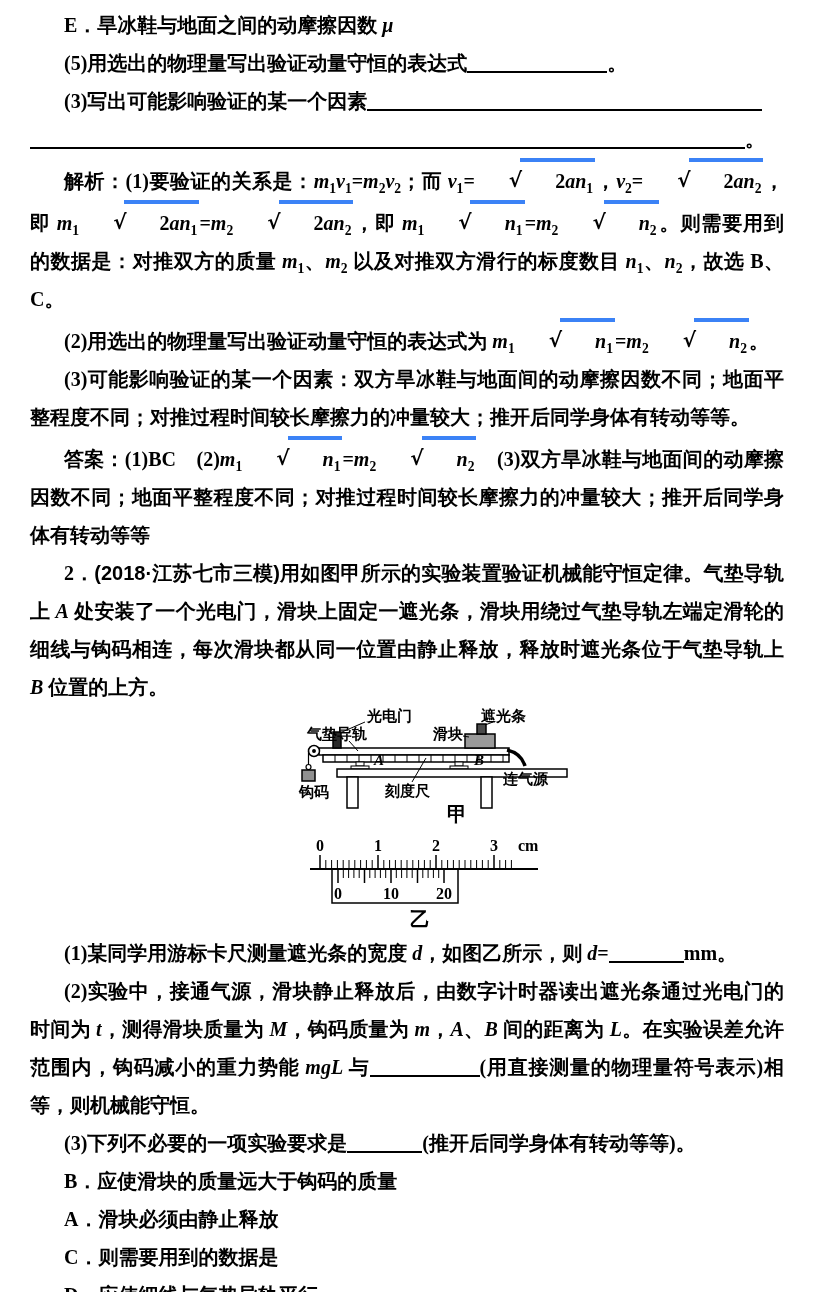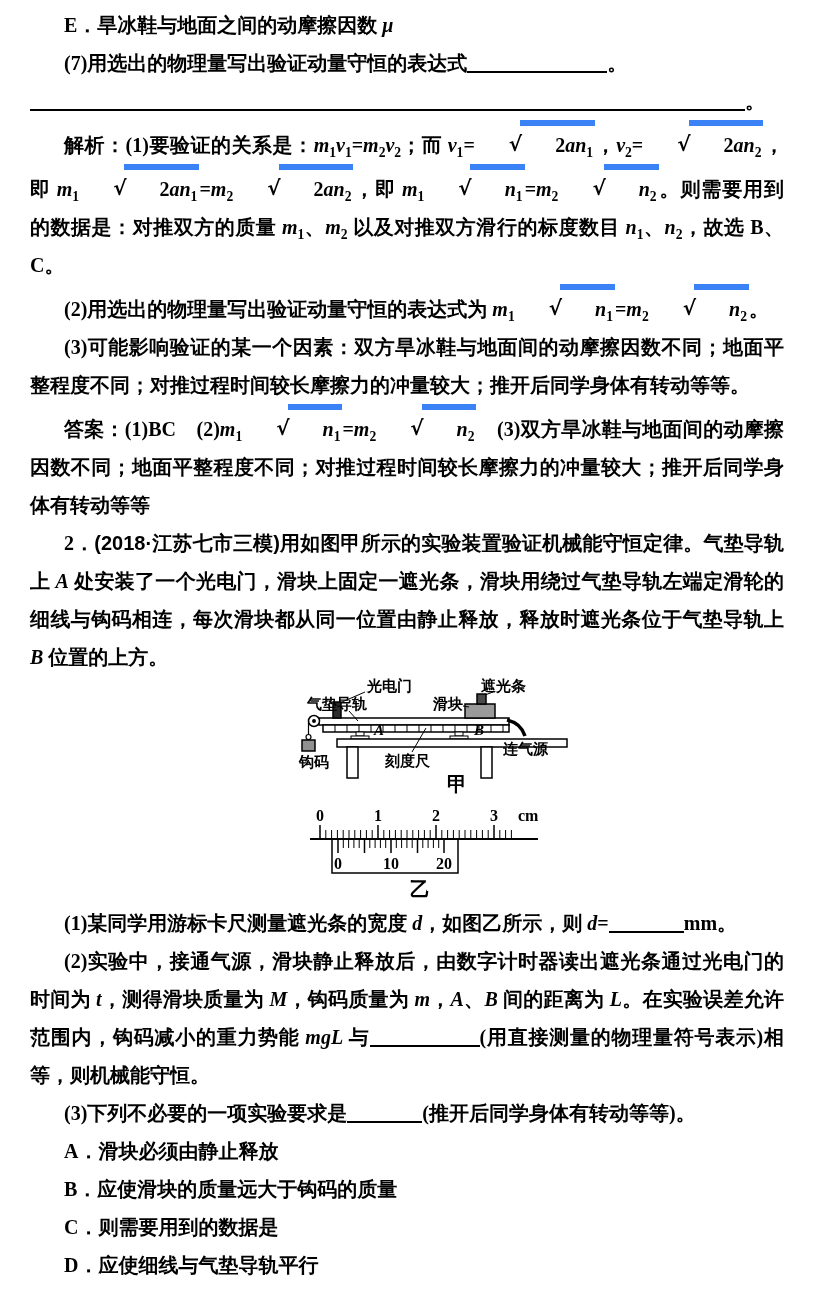--- a/index.html
+++ b/index.html
@@ -12,38 +12,39 @@
   p.para{margin:0;line-height:38px;text-align:justify;text-align-last:left;}
   p.indent{text-indent:34px;}
   .hd{font-family:"Liberation Sans","DejaVu Sans",sans-serif;font-weight:700;}
   .math{font-family:"Liberation Serif","DejaVu Serif",serif;white-space:nowrap;}
   .mi{font-style:italic;}
   .mn{font-style:normal;}
   sub{font-size:0.68em;line-height:0;}
   .blank{display:inline-block;height:1px;border-bottom:2.5px solid #000;vertical-align:-3px;}
   .sqrt{white-space:nowrap;}
   .rad{display:inline-block;font-family:"DejaVu Sans",sans-serif;transform:translateY(-1px);}
-  .vinc{display:inline-block;border-top:6px solid #3b82f6;padding:0 2px 0 1px;margin-left:-2px;}
+  .vinc{display:inline-block;border-top:4px solid #3b82f6;padding:0 2px 0 1px;margin-left:-2px;}
   .figwrap{position:relative;}
   #fig-jia{margin:2px 0 0 255px;width:310px;text-align:right;}
   #fig-yi{margin:2px 0 0 270px;width:260px;}
   svg text{font-family:"Liberation Serif","DejaVu Serif",serif;font-weight:700;fill:#000;}
   svg text.lab{font-size:15px;}
   svg text.pt{font-size:15px;font-style:italic;}
   svg text.cap{font-size:20px;}
   svg text.num{font-size:16px;}
 </style>
 </head>
 <body>
 
 <div id="doc">
 
   <div>
       <p class="para indent"><span class="txt">E．旱冰鞋与地面之间的动摩擦因数 </span><span class="math"><span class="mi">μ</span></span></p>
-      <p class="para indent"><span class="txt">(7)用选出的物理量写出验证动量守恒的表达式</span><span class="blank" style="width: 140px;"></span><span class="txt">。</span></p>
+      <p class="para indent"><span class="txt">(5)用选出的物理量写出验证动量守恒的表达式</span><span class="blank" style="width: 140px;"></span><span class="txt">。</span></p>
+      <p class="para indent"><span class="txt">(3)写出可能影响验证的某一个因素</span><span class="blank" style="width: 395px;"></span></p>
       <p class="para"><span class="blank" style="width: 715px;"></span><span class="txt">。</span></p>
       <p class="para indent"><span class="hd">解析：</span><span class="txt">(1)要验证的关系是：</span><span class="math"><span class="mi">m</span><sub class="mn">1</sub><span class="mi">v</span><sub class="mn">1</sub><span class="mn">=</span><span class="mi">m</span><sub class="mn">2</sub><span class="mi">v</span><sub class="mn">2</sub></span><span class="txt">；而 </span><span class="math"><span class="mi">v</span><sub class="mn">1</sub><span class="mn">=</span><span class="sqrt"><span class="rad">√</span><span class="vinc"><span class="mn">2</span><span class="mi">a</span><span class="mi">n</span><sub class="mn">1</sub></span></span></span><span class="txt">，</span><span class="math"><span class="mi">v</span><sub class="mn">2</sub><span class="mn">=</span><span class="sqrt"><span class="rad">√</span><span class="vinc"><span class="mn">2</span><span class="mi">a</span><span class="mi">n</span><sub class="mn">2</sub></span></span></span><span class="txt">，即 </span><span class="math"><span class="mi">m</span><sub class="mn">1</sub><span class="sqrt"><span class="rad">√</span><span class="vinc"><span class="mn">2</span><span class="mi">a</span><span class="mi">n</span><sub class="mn">1</sub></span></span><span class="mn">=</span><span class="mi">m</span><sub class="mn">2</sub><span class="sqrt"><span class="rad">√</span><span class="vinc"><span class="mn">2</span><span class="mi">a</span><span class="mi">n</span><sub class="mn">2</sub></span></span></span><span class="txt">，即 </span><span class="math"><span class="mi">m</span><sub class="mn">1</sub><span class="sqrt"><span class="rad">√</span><span class="vinc"><span class="mi">n</span><sub class="mn">1</sub></span></span><span class="mn">=</span><span class="mi">m</span><sub class="mn">2</sub><span class="sqrt"><span class="rad">√</span><span class="vinc"><span class="mi">n</span><sub class="mn">2</sub></span></span></span><span class="txt">。则需要用到的数据是：对推双方的质量 </span><span class="math"><span class="mi">m</span><sub class="mn">1</sub></span><span class="txt">、</span><span class="math"><span class="mi">m</span><sub class="mn">2</sub></span><span class="txt"> 以及对推双方滑行的标度数目 </span><span class="math"><span class="mi">n</span><sub class="mn">1</sub></span><span class="txt">、</span><span class="math"><span class="mi">n</span><sub class="mn">2</sub></span><span class="txt">，故选 B、C。</span></p>
       <p class="para indent"><span class="txt">(2)用选出的物理量写出验证动量守恒的表达式为 </span><span class="math"><span class="mi">m</span><sub class="mn">1</sub><span class="sqrt"><span class="rad">√</span><span class="vinc"><span class="mi">n</span><sub class="mn">1</sub></span></span><span class="mn">=</span><span class="mi">m</span><sub class="mn">2</sub><span class="sqrt"><span class="rad">√</span><span class="vinc"><span class="mi">n</span><sub class="mn">2</sub></span></span></span><span class="txt">。</span></p>
       <p class="para indent"><span class="txt">(3)可能影响验证的某一个因素：双方旱冰鞋与地面间的动摩擦因数不同；地面平整程度不同；对推过程时间较长摩擦力的冲量较大；推开后同学身体有转动等等。</span></p>
       <p class="para indent"><span class="hd">答案：</span><span class="txt">(1)BC　(2)</span><span class="math"><span class="mi">m</span><sub class="mn">1</sub><span class="sqrt"><span class="rad">√</span><span class="vinc"><span class="mi">n</span><sub class="mn">1</sub></span></span><span class="mn">=</span><span class="mi">m</span><sub class="mn">2</sub><span class="sqrt"><span class="rad">√</span><span class="vinc"><span class="mi">n</span><sub class="mn">2</sub></span></span></span><span class="txt">　(3)双方旱冰鞋与地面间的动摩擦因数不同；地面平整程度不同；对推过程时间较长摩擦力的冲量较大；推开后同学身体有转动等等</span></p>
       <p class="para indent"><span class="txt">2．</span><span class="hd">(2018·江苏七市三模)</span><span class="txt">用如图甲所示的实验装置验证机械能守恒定律。气垫导轨上 </span><span class="math"><span class="mi">A</span></span><span class="txt"> 处安装了一个光电门，滑块上固定一遮光条，滑块用绕过气垫导轨左端定滑轮的细线与钩码相连，每次滑块都从同一位置由静止释放，释放时遮光条位于气垫导轨上 </span><span class="math"><span class="mi">B</span></span><span class="txt"> 位置的上方。</span></p>
     </div>
 
   <div class="figwrap" id="fig-jia">
     <svg width="310" height="116" viewBox="0 0 310 116">
@@ -107,19 +108,19 @@
       <text class="num" x="91" y="68" text-anchor="middle">10</text>
       <text class="num" x="144" y="68" text-anchor="middle">20</text>
       <text class="cap" x="120" y="95" text-anchor="middle">乙</text>
     </svg>
   </div>
 
   <div>
       <p class="para indent"><span class="txt">(1)某同学用游标卡尺测量遮光条的宽度 </span><span class="math"><span class="mi">d</span></span><span class="txt">，如图乙所示，则 </span><span class="math"><span class="mi">d</span></span><span class="txt">=</span><span class="blank" style="width: 75px;"></span><span class="txt">mm。</span></p>
       <p class="para indent"><span class="txt">(2)实验中，接通气源，滑块静止释放后，由数字计时器读出遮光条通过光电门的时间为 </span><span class="math"><span class="mi">t</span></span><span class="txt">，测得滑块质量为 </span><span class="math"><span class="mi">M</span></span><span class="txt">，钩码质量为 </span><span class="math"><span class="mi">m</span></span><span class="txt">，</span><span class="math"><span class="mi">A</span></span><span class="txt">、</span><span class="math"><span class="mi">B</span></span><span class="txt"> 间的距离为 </span><span class="math"><span class="mi">L</span></span><span class="txt">。在实验误差允许范围内，钩码减小的重力势能 </span><span class="math"><span class="mi">m</span><span class="mi">g</span><span class="mi">L</span></span><span class="txt"> 与</span><span class="blank" style="width: 110px;"></span><span class="txt">(用直接测量的物理量符号表示)相等，则机械能守恒。</span></p>
       <p class="para indent"><span class="txt">(3)下列不必要的一项实验要求是</span><span class="blank" style="width: 75px;"></span><span class="txt">(推开后同学身体有转动等等)。</span></p>
+      <p class="para indent"><span class="txt">B．应使滑块的质量远大于钩码的质量</span></p>
       <p class="para indent"><span class="txt">A．滑块必须由静止释放</span></p>
-      <p class="para indent"><span class="txt">B．应使滑块的质量远大于钩码的质量</span></p>
       <p class="para indent"><span class="txt">C．则需要用到的数据是</span></p>
       <p class="para indent"><span class="txt">D．应使细线与气垫导轨平行</span></p>
     </div>
 
 </div>
 
 </body></html>

